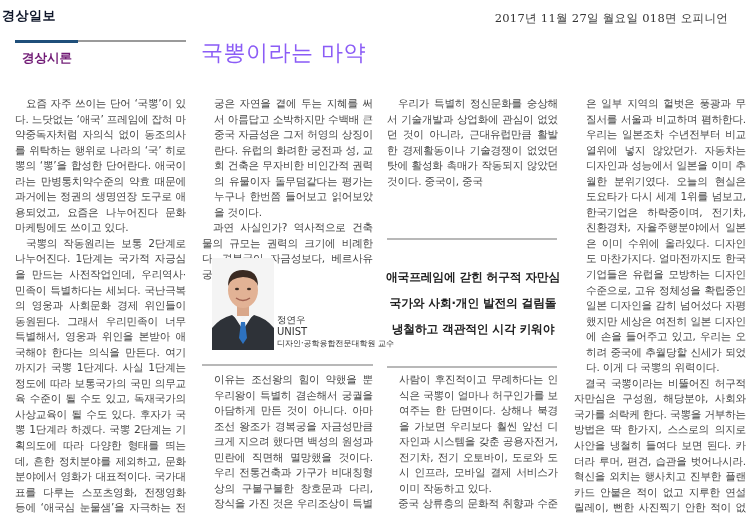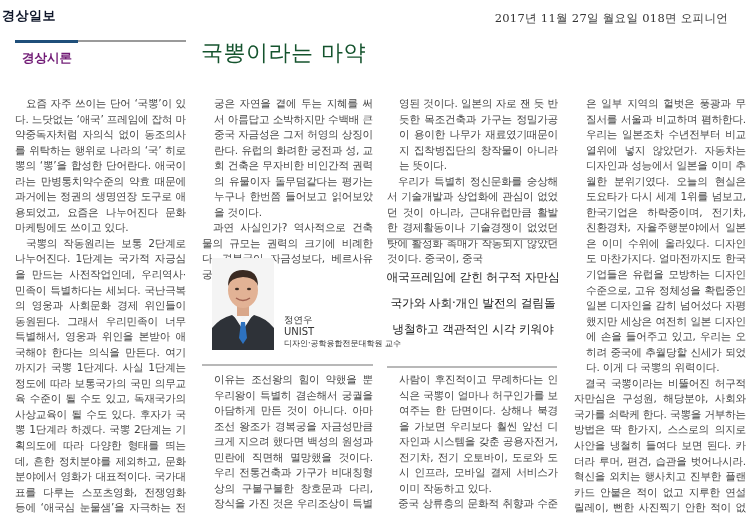--- a/index.html
+++ b/index.html
@@ -5,43 +5,43 @@
   html, body { margin:0; padding:0; }
   body {
     width:750px; height:514px; background:#fff; position:relative; overflow:hidden;
     font-family: "DejaVu Sans", sans-serif; color:#3a3a3a;
   }
   .masthead { position:absolute; left:2px; top:7px; font-size:13px; font-weight:bold; color:#0f172a; letter-spacing:0.5px; }
   .dateline { position:absolute; right:22px; top:11px; font-family:"DejaVu Serif", serif; font-size:11.5px; color:#333; letter-spacing:0.3px; }
   .section-rule { position:absolute; left:15px; top:40px; width:171px; height:2px; background:#9a9a9a; }
   .section-rule .accent { position:absolute; left:0; top:-0.5px; width:63px; height:3px; background:#1f4f7a; }
   .section-label { position:absolute; left:22px; top:50px; font-size:12.5px; font-weight:bold; color:#701a75; }
-  .headline { position:absolute; left:201px; top:38px; font-size:22px; color:#14532d; letter-spacing:0.5px; }
+  .headline { position:absolute; left:201px; top:38px; font-size:22px; color:#8b5cf6; letter-spacing:0.5px; }
 
   .col { position:absolute; font-size:10.6px; line-height:15.55px; text-align:justify; color:#444; letter-spacing:-0.2px; }
   .col p { margin:0; text-indent:11px; }
   .col p.cont { text-indent:0;margin-left:12px; }
   .c1 { left:15px; top:96px; width:171px; }
   .c2 { left:202px; top:96px; width:171px; }
   .c3 { left:387px; top:96px; width:171px; }
   .c4 { left:574px; top:96px; width:172px; }
   .c2b { left:202px; top:372px; width:171px; }
   .c3b { left:387px; top:372px; width:171px; }
 
   .photo-box { position:absolute; left:202px; top:244px; width:171px; height:108px; }
   .photo { position:absolute; left:10px; top:14px; width:62px; height:92px; background:#f2f2f2; overflow:hidden; }
-  .byline { position:absolute; left:75px; top:70px; font-size:8px; line-height:12px; color:#333; white-space:nowrap;margin-left:7px; }
+  .byline { position:absolute; left:75px; top:70px; font-size:8px; line-height:12px; color:#333; white-space:nowrap; }
   .byline .name { font-size:9.5px; }
   .byline .org { font-size:10px; }
 
   .pull { position:absolute; left:387px; top:238px; width:170px; }
   .pull .rule { height:2px; background:#b8b8b8; }
   .pull .rule.top { position:absolute; top:0; left:0; width:170px; }
   .pull .rule.bot { position:absolute; top:128px; left:0; width:170px; }
-  .pull .lines { position:absolute; top:26px; left:-3px; width:178px; font-size:11.8px; line-height:26px; color:#222; letter-spacing:-0.2px; text-align:center; font-weight:normal; }
+  .pull .lines { position:absolute; top:26px; left:-3px; width:178px; font-size:11.8px; line-height:26px; color:#222; letter-spacing:-0.2px; text-align:center; font-weight:bold; }
   .photo-rule { position:absolute; left:202px; top:364px; width:171px; height:2px; background:#b8b8b8; }
 </style>
 </head>
 <body>
 
 <div class="masthead">경상일보</div>
 <div class="dateline">2017년 11월 27일 월요일 018면 오피니언</div>
 
 <div class="section-rule">
   <div class="accent"></div>
@@ -81,21 +81,20 @@
     <div>디자인·공학융합전문대학원 교수</div>
   </div>
 </div>
 <div class="photo-rule"></div>
 
 <div class="col c2b">
   <p class="cont">이유는 조선왕의 힘이 약했을 뿐 우리왕이 특별히 겸손해서 궁궐을 아담하게 만든 것이 아니다. 아마 조선 왕조가 경복궁을 자금성만큼 크게 지으려 했다면 백성의 원성과 민란에 직면해 멸망했을 것이다. 우리 전통건축과 가구가 비대칭형상의 구불구불한 창호문과 다리, 장식을 가진 것은 우리조상이 특별히 자연을 사랑해서가 아니라 재료와 기후의 특성이 반</p>
 </div>
 
 <div class="col c3">
-  <p class="cont">영된 것이다. 일본의 자로 잰 듯 반듯한 목조건축과 가구는 정밀가공이 용이한 나무가 재료였기때문이지 집착병집단의 창작물이 아니라는 뜻이다.</p>
   <p>우리가 특별히 정신문화를 숭상해서 기술개발과 상업화에 관심이 없었던 것이 아니라, 근대유럽만큼 활발한 경제활동이나 기술경쟁이 없었던 탓에 활성화 촉매가 작동되지 않았던 것이다. 중국이, 중국</p>
 </div>
 
 <div class="pull">
   <div class="rule top"></div>
   <div class="lines">
     <div>애국프레임에 갇힌 허구적 자만심</div>
     <div>국가와 사회·개인 발전의 걸림돌</div>
     <div>냉철하고 객관적인 시각 키워야</div>
   </div>

